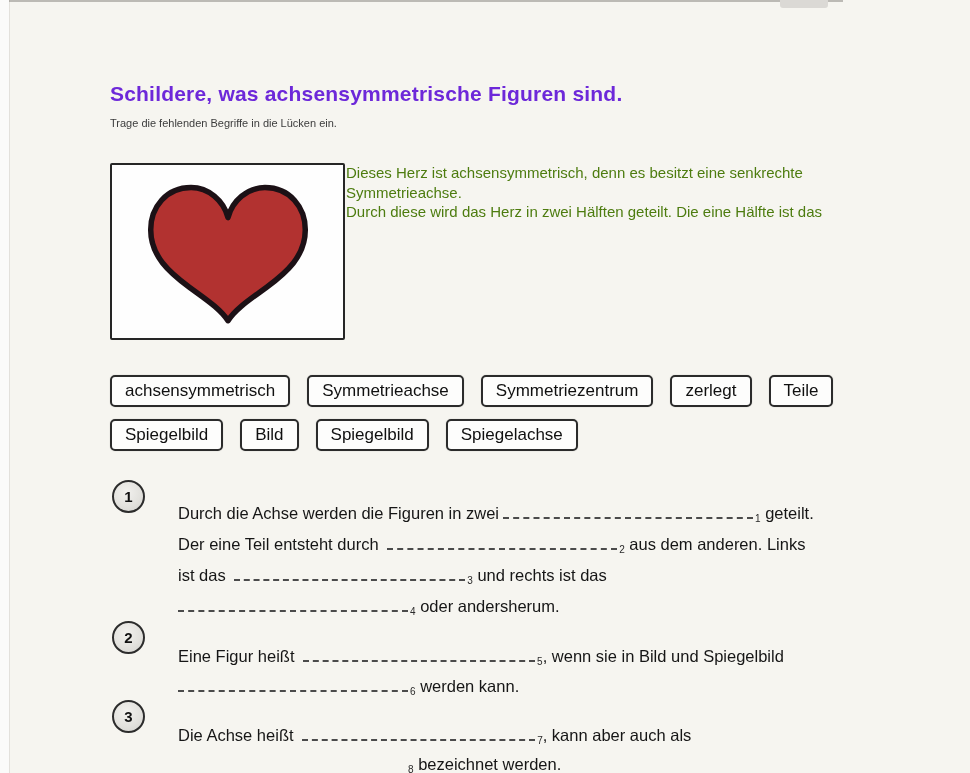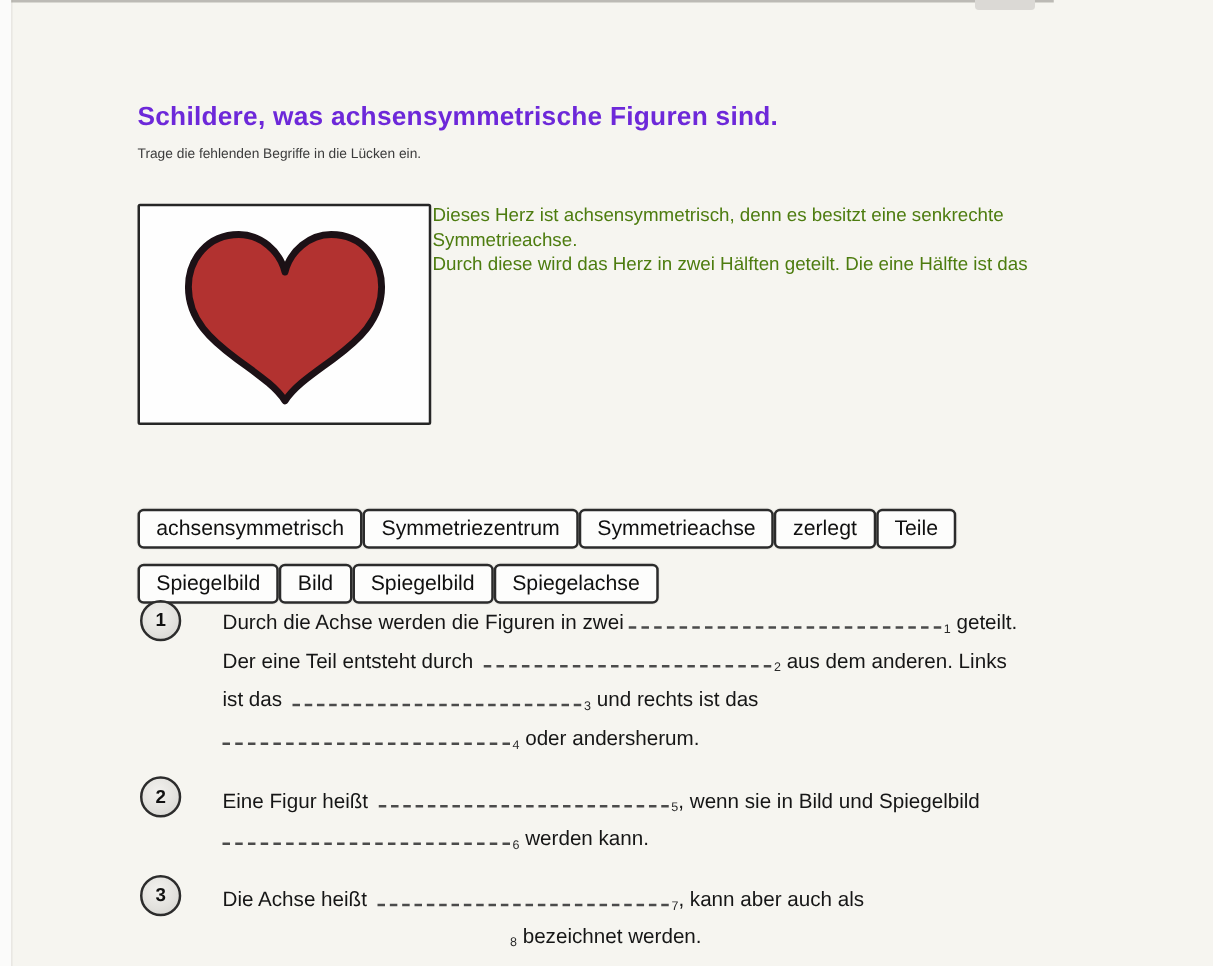--- a/index.html
+++ b/index.html
@@ -18,39 +18,39 @@
 
   .heart-box{
     position:absolute;left:110px;top:163px;width:235px;height:177px;
     background:#fefefe;border:2px solid #262626;border-radius:2px;
     display:flex;align-items:center;justify-content:center;box-sizing:border-box;
   }
   .heart-box svg{display:block;}
 
   .description{position:absolute;left:346px;top:163px;width:540px;font-size:15px;line-height:19.5px;color:#4d7c0f;}
 
-  .word-row{position:absolute;left:110px;display:flex;margin-top:32px;}
+  .word-row{position:absolute;left:110px;display:flex;gap:17px;}
   .word-row.r1{top:375px;}
   .word-row.r2{top:419px;justify-content:center;}
   .chip{
     background:#fdfdfc;border:2px solid #2b2b2b;border-radius:5px;
     padding:3px 13px;font-size:17px;color:#101010;line-height:22px;
     box-shadow:0 0 0 1px rgba(0,0,0,0.03);white-space:nowrap;cursor:pointer;
   }
 
   .qcircle{
     position:absolute;left:112px;width:33px;height:33px;border-radius:50%;
     border:2px solid #2c2c2c;box-sizing:border-box;
     background:radial-gradient(circle at 42% 35%, #f2f1ee 0%, #e3e2de 55%, #d2d1cd 100%);
     display:flex;align-items:center;justify-content:center;
     font-weight:bold;font-size:15px;color:#111;
   }
   .qc1{top:480px;} .qc2{top:621px;} .qc3{top:700px;}
 
-  .qline{position:absolute;left:178px;font-size:16.5px;white-space:pre;color:#161616;}
+  .qline{position:absolute;left:178px;font-size:16.5px;white-space:pre;color:#161616;margin-top:16px;}
   .q1l1{top:486px;} .q1l2{top:517px;} .q1l3{top:548px;} .q1l4{top:579px;}
   .q2l1{top:629px;} .q2l2{top:659px;}
   .q3l1{top:708px;} .q3l2{top:739px;}
 
   .blank{
     display:inline-block;vertical-align:baseline;height:15px;
     border-bottom:2px dashed #4b4b4b;margin:0 1px 0 4px;cursor:pointer;
   }
   .b1{width:250px;} .b2{width:230px;} .b3{width:231px;} .b4{width:230px;margin-left:0;}
   .b5{width:232px;} .b6{width:230px;margin-left:0;} .b7{width:233px;}
@@ -74,22 +74,22 @@
 </div>
 
 <div class="description">
   <div>Dieses Herz ist achsensymmetrisch, denn es besitzt eine senkrechte</div>
   <div>Symmetrieachse.</div>
   <div>Durch diese wird das Herz in zwei Hälften geteilt. Die eine Hälfte ist das</div>
 </div>
 
 <div class="word-row r1">
   <div class="chip">achsensymmetrisch</div>
+  <div class="chip">Symmetrieachse</div>
   <div class="chip">Symmetriezentrum</div>
-  <div class="chip">Symmetrieachse</div>
   <div class="chip">zerlegt</div>
   <div class="chip">Teile</div>
 </div>
 <div class="word-row r2">
   <div class="chip">Spiegelbild</div>
   <div class="chip">Bild</div>
   <div class="chip">Spiegelbild</div>
   <div class="chip">Spiegelachse</div>
 </div>
 

